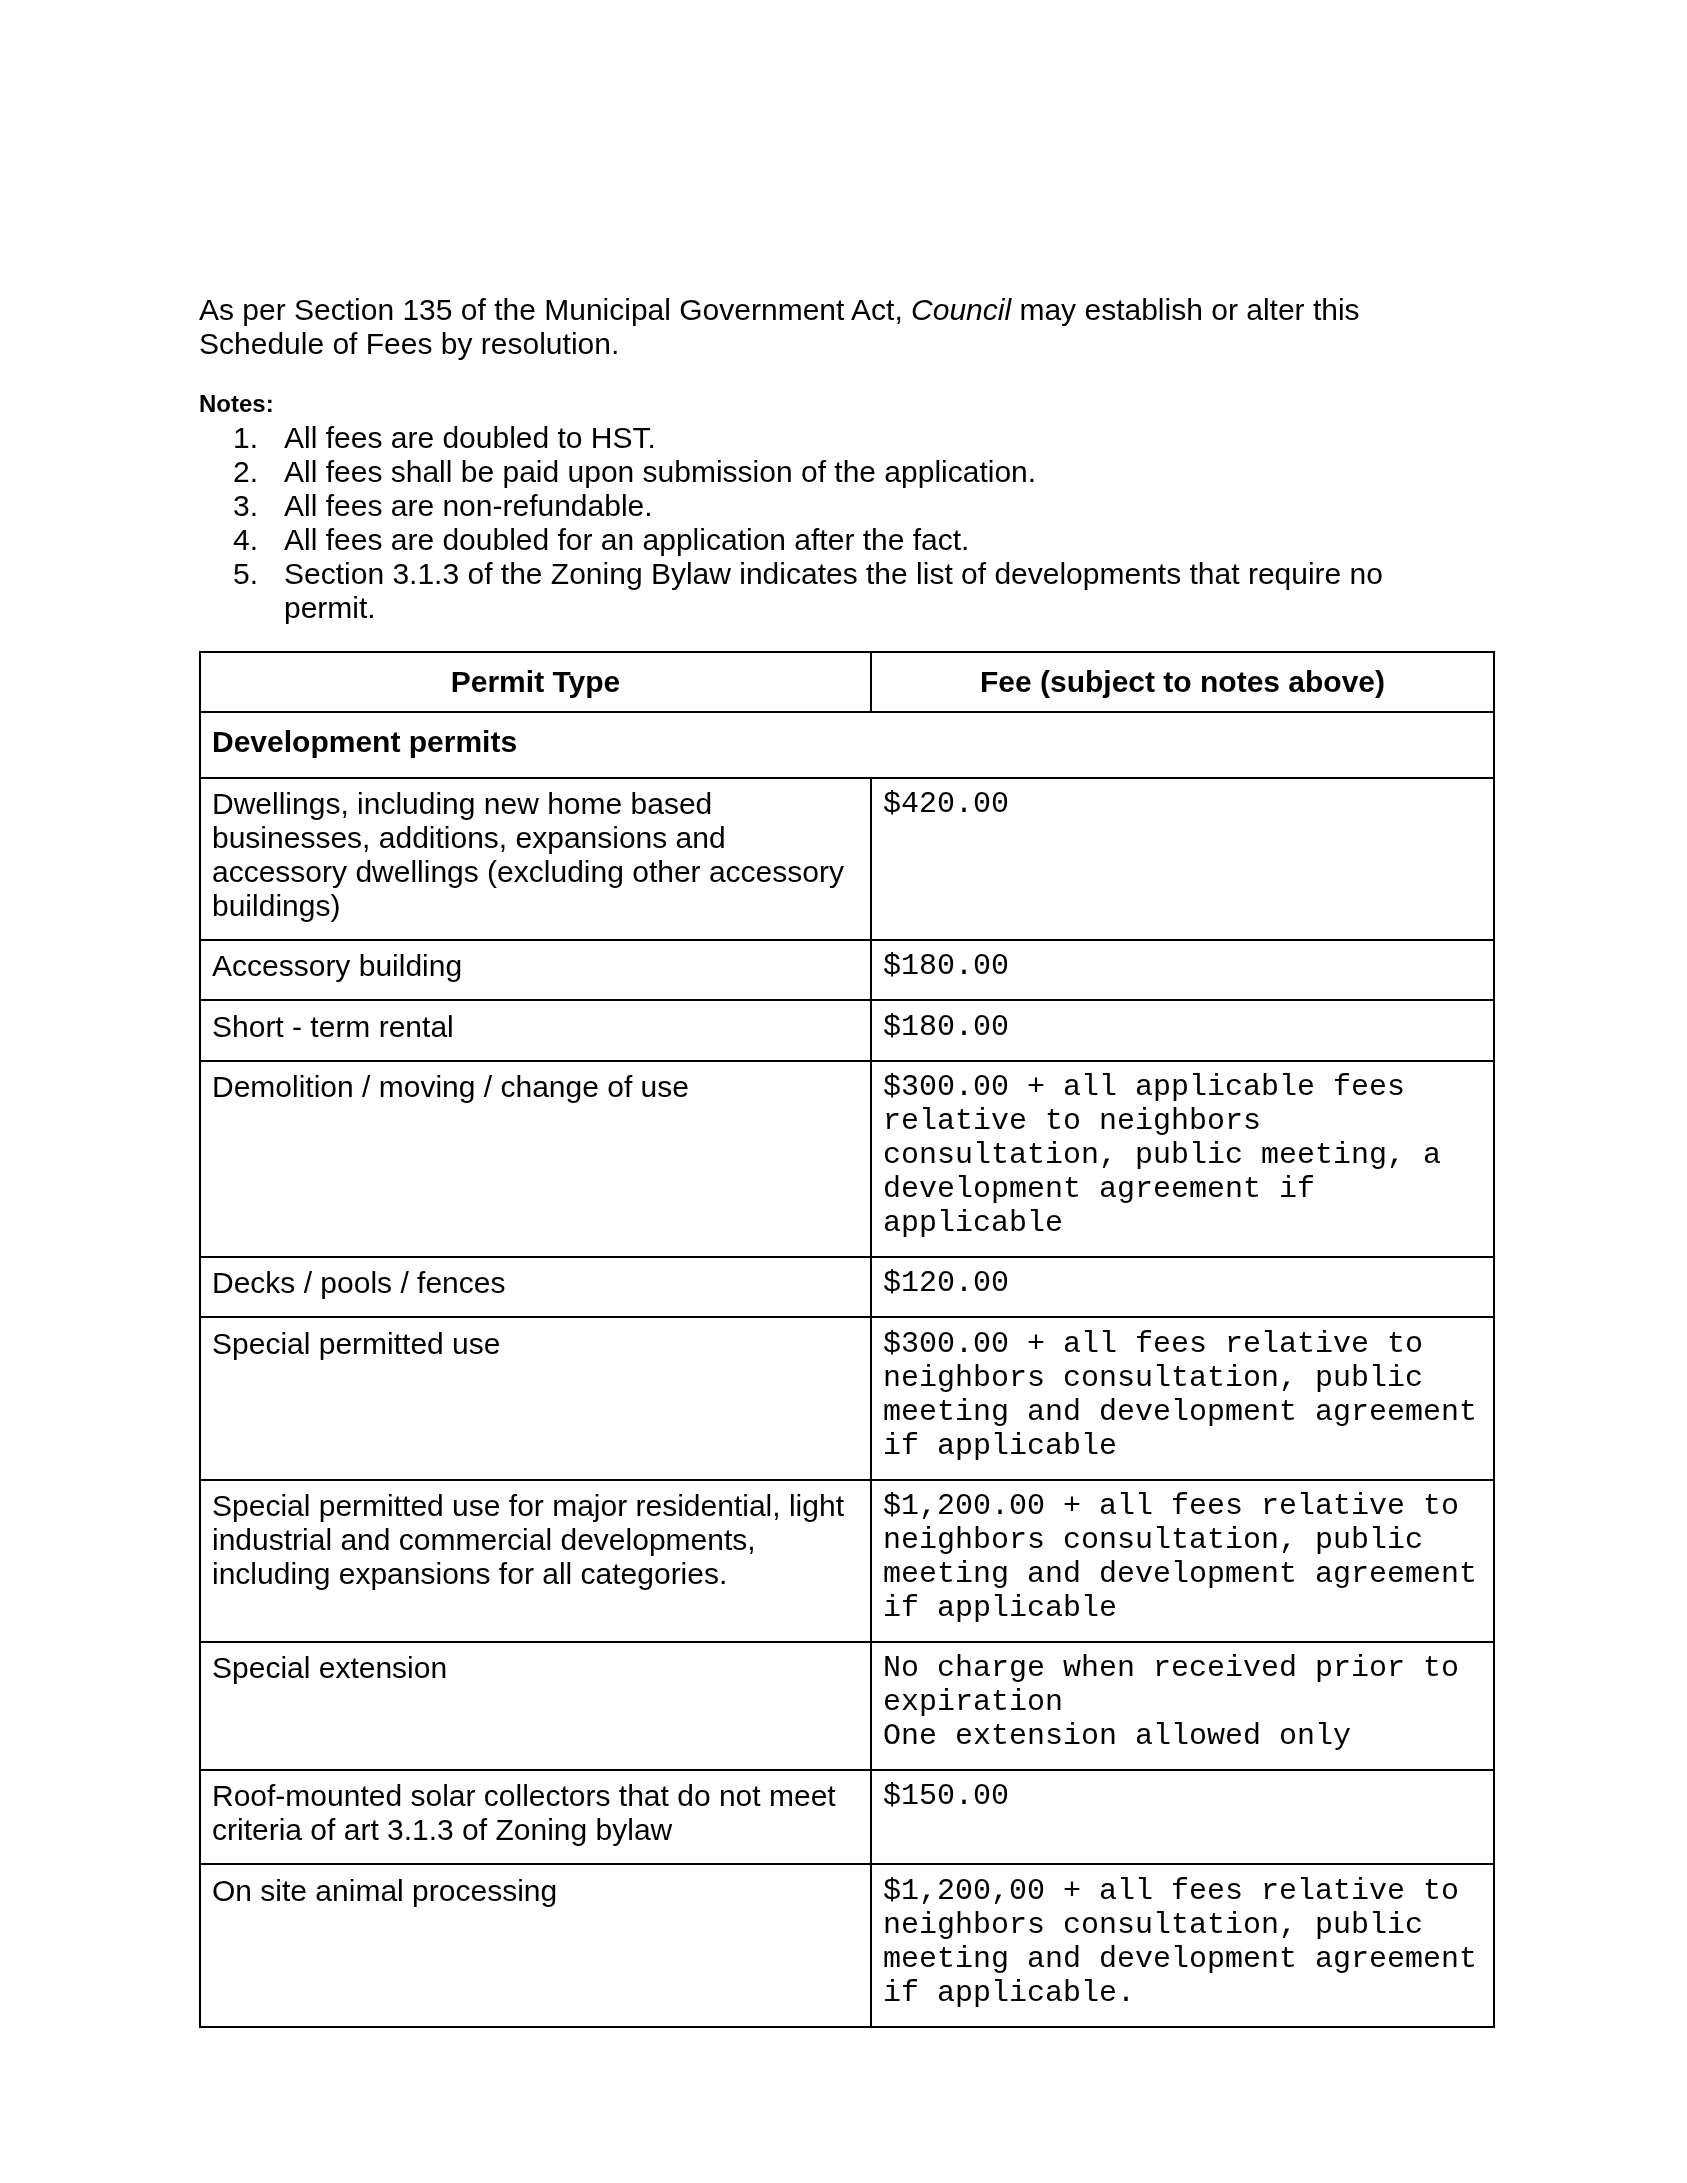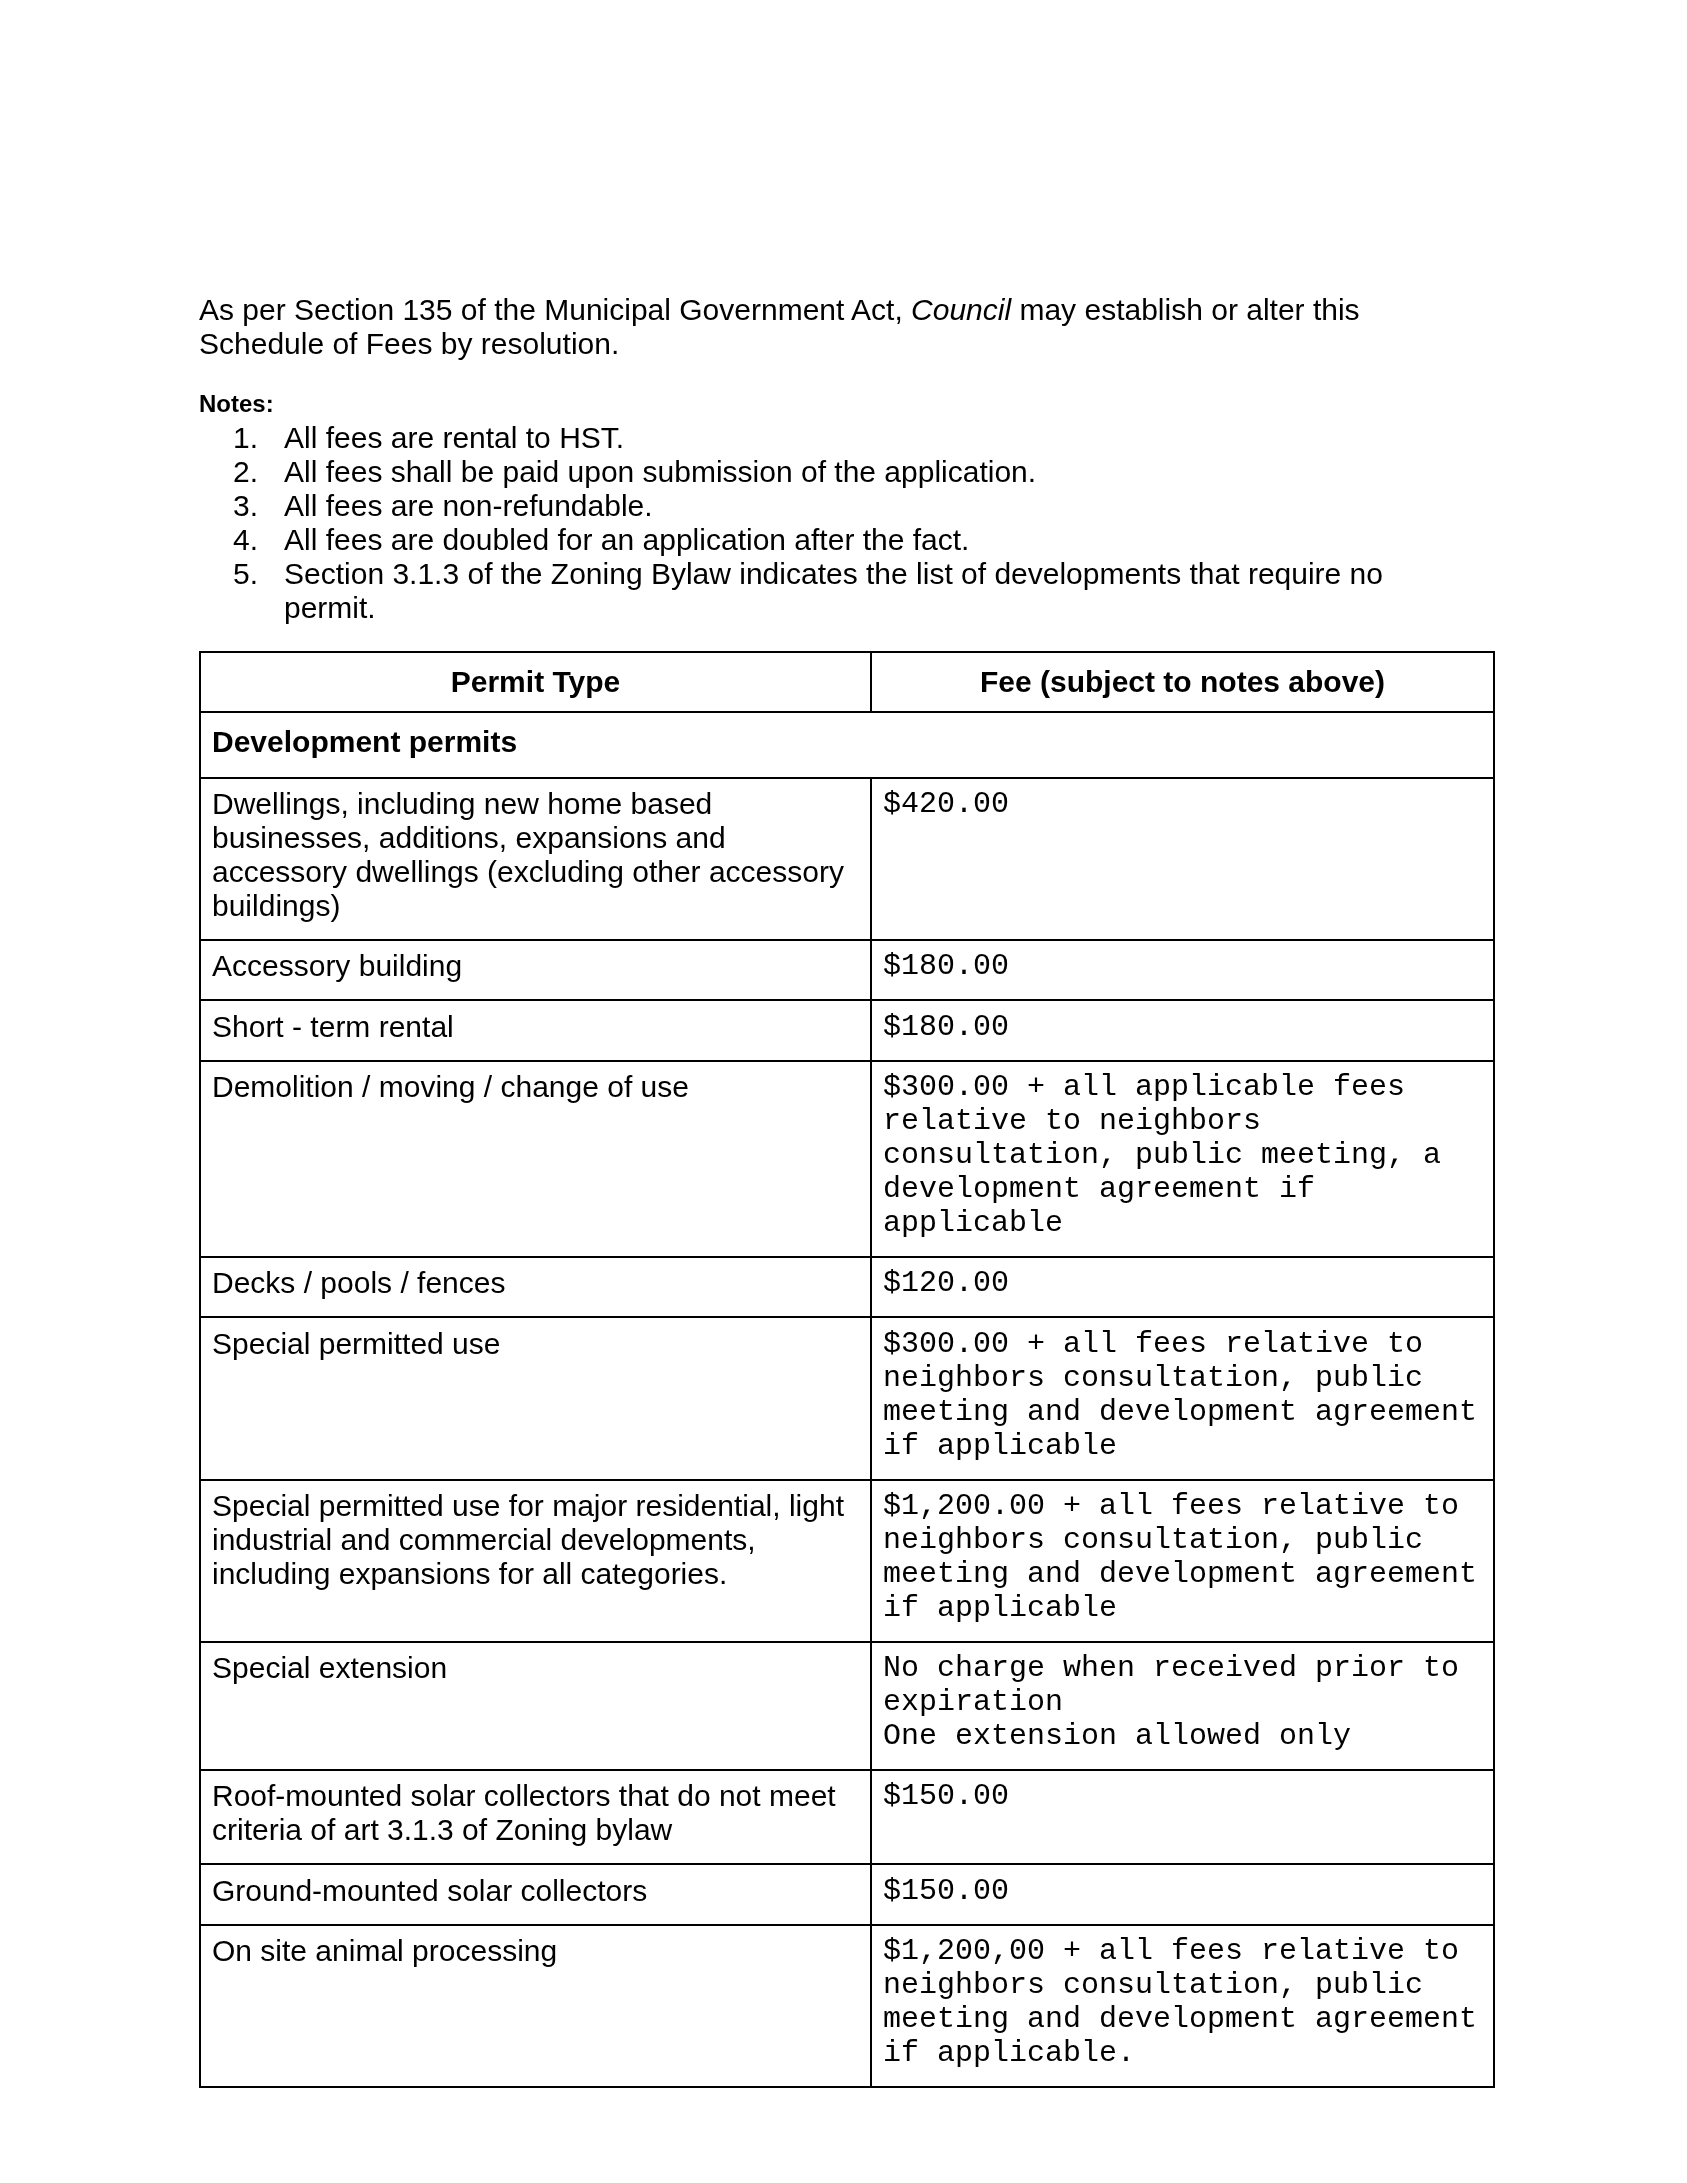--- a/index.html
+++ b/index.html
@@ -29,21 +29,21 @@
   .line { display: block; font-family: Liberation Mono, monospace; }
 </style>
 </head>
 <body>
 
 <div class="page">
   <p class="intro"><span>As per Section 135 of the Municipal Government Act, </span><em>Council</em><span> may establish or alter this Schedule of Fees by resolution.</span></p>
 
   <div class="notes-heading">Notes:</div>
   <ol class="notes">
-    <li><span class="num">1.</span><span>All fees are rental to HST.</span></li>
+    <li><span class="num">1.</span><span>All fees are doubled to HST.</span></li>
     <li><span class="num">2.</span><span>All fees shall be paid upon submission of the application.</span></li>
     <li><span class="num">3.</span><span>All fees are non-refundable.</span></li>
     <li><span class="num">4.</span><span>All fees are doubled for an application after the fact.</span></li>
     <li><span class="num">5.</span><span>Section 3.1.3 of the Zoning Bylaw indicates the list of developments that require no permit.</span></li>
   </ol>
 
   <table class="fees">
     <colgroup>
         <col class="c1">
         <col class="c2">
@@ -107,26 +107,20 @@
             <span class="line">One extension allowed only</span>
           </td>
         </tr>
         <tr>
           <td>Roof-mounted solar collectors that do not meet criteria of art 3.1.3 of Zoning bylaw</td>
           <td>
             <span class="line">$150.00</span>
           </td>
         </tr>
         <tr>
-          <td>Ground-mounted solar collectors</td>
-          <td>
-            <span class="line">$150.00</span>
-          </td>
-        </tr>
-        <tr>
           <td>On site animal processing</td>
           <td>
             <span class="line">$1,200,00 + all fees relative to neighbors consultation, public meeting and development agreement if applicable.</span>
           </td>
         </tr>
       </tbody>
   </table>
 </div>
 
 

